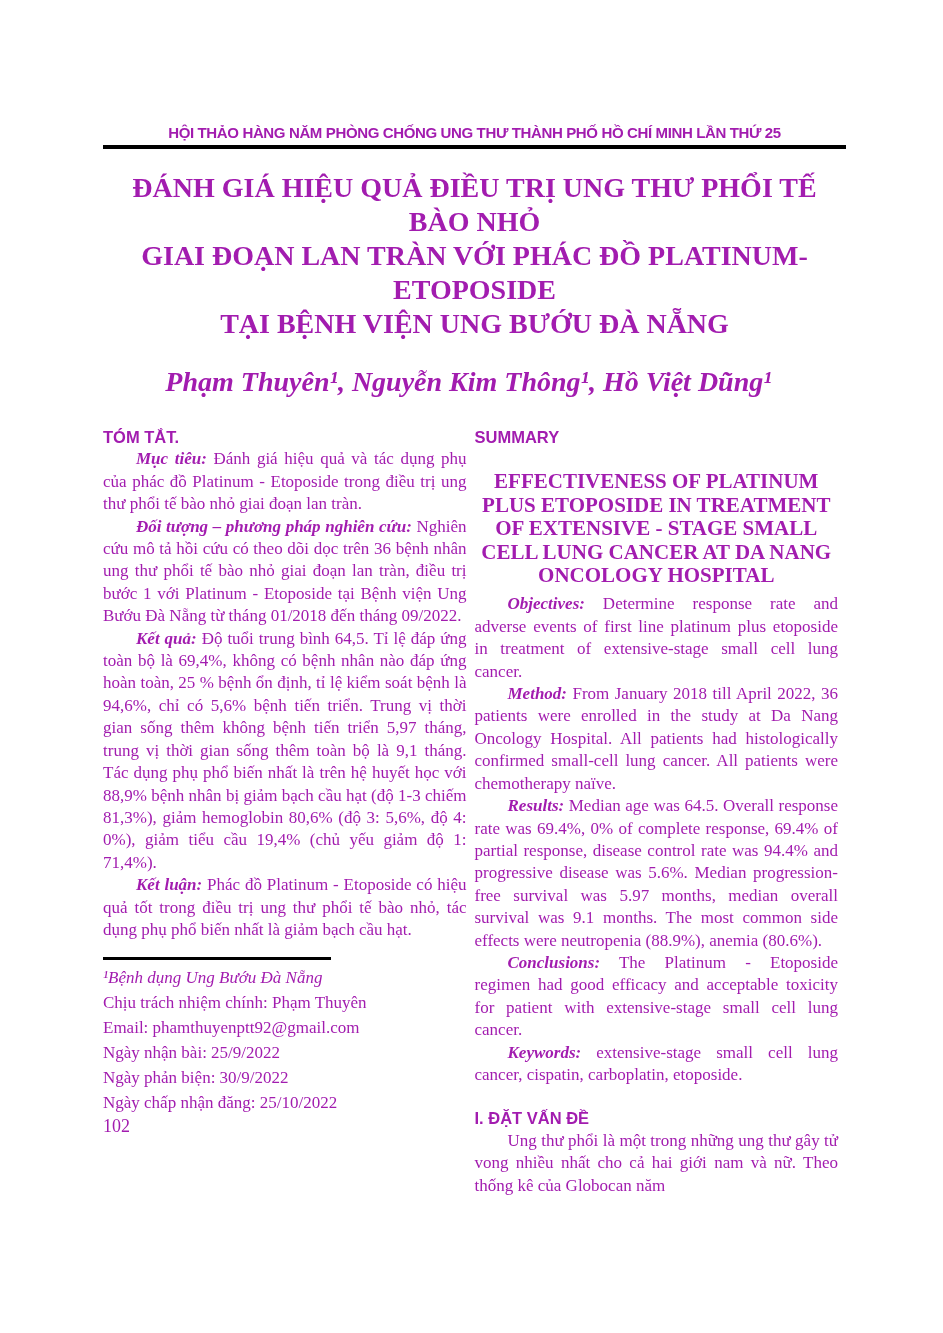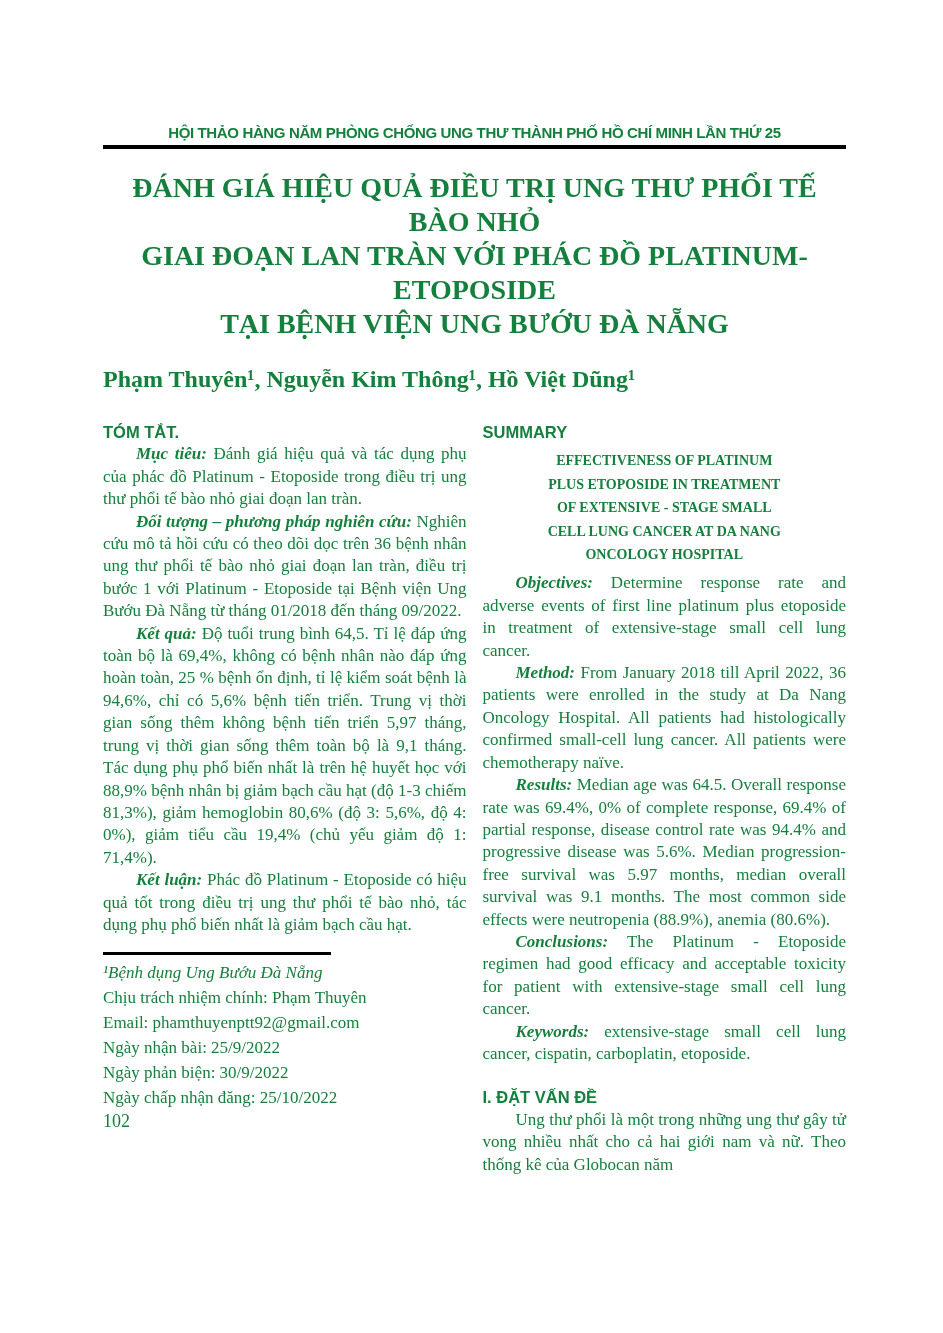--- a/index.html
+++ b/index.html
@@ -3,21 +3,21 @@
 <meta charset="utf-8">
 <style>
   html,body{margin:0;padding:0;background:#e8e8e8;}
   .page{
     position:relative;
     width:943px;height:1333px;
     background:#ffffff;
     margin:0 auto;
     overflow:hidden;
     font-family:"Liberation Serif","DejaVu Serif",serif;
-    color:#15803d;
+    color:#a21caf;
   }
   .content{
     position:absolute;left:103px;top:0;width:743px;
   }
   
   .running-head{
     margin-top:124px;
     text-align:center;
     font-family:"Liberation Sans","DejaVu Sans",sans-serif;
     font-weight:bold;
@@ -35,51 +35,52 @@
   
   .article-title{
     margin-top:22px;
     text-align:center;
     font-weight:bold;
     font-size:28px;
     line-height:34px;
   }
   .authors-line{
     margin-top:25px;
-    text-align:left;
+    text-align:center;
     padding-right:12px;
     font-weight:bold;
-    font-size:24px;
+    font-size:28px;
+    font-style:italic;
   }
   
   .columns{
     margin-top:28px;
     display:flex;
-    gap:16px;
+    gap:8px;
   }
   .col{width:363.5px;font-size:17px;line-height:22.4px;}
   .sec-heading{
     font-family:"Liberation Sans","DejaVu Sans",sans-serif;
     font-weight:bold;
     font-size:16.5px;
     line-height:22.4px;
     margin:0;
   }
   .para{
     margin:0;
     text-align:justify;
     text-indent:33px;
   }
   .para .lbl{font-weight:bold;font-style:italic;}
   .para .lbl-italic{font-weight:bold;font-style:italic;}
   .en-subtitle{
-    margin-top:6px;
+    margin-top:22px;
     text-align:center;
     font-weight:bold;
-    font-size:14px;
+    font-size:21px;
     line-height:23.4px;
   }
   
   .footnote{
     margin-top:16px;
     font-size:17px;
     line-height:25px;
   }
   .footnote-rule{
     margin:0 0 5px 0;

